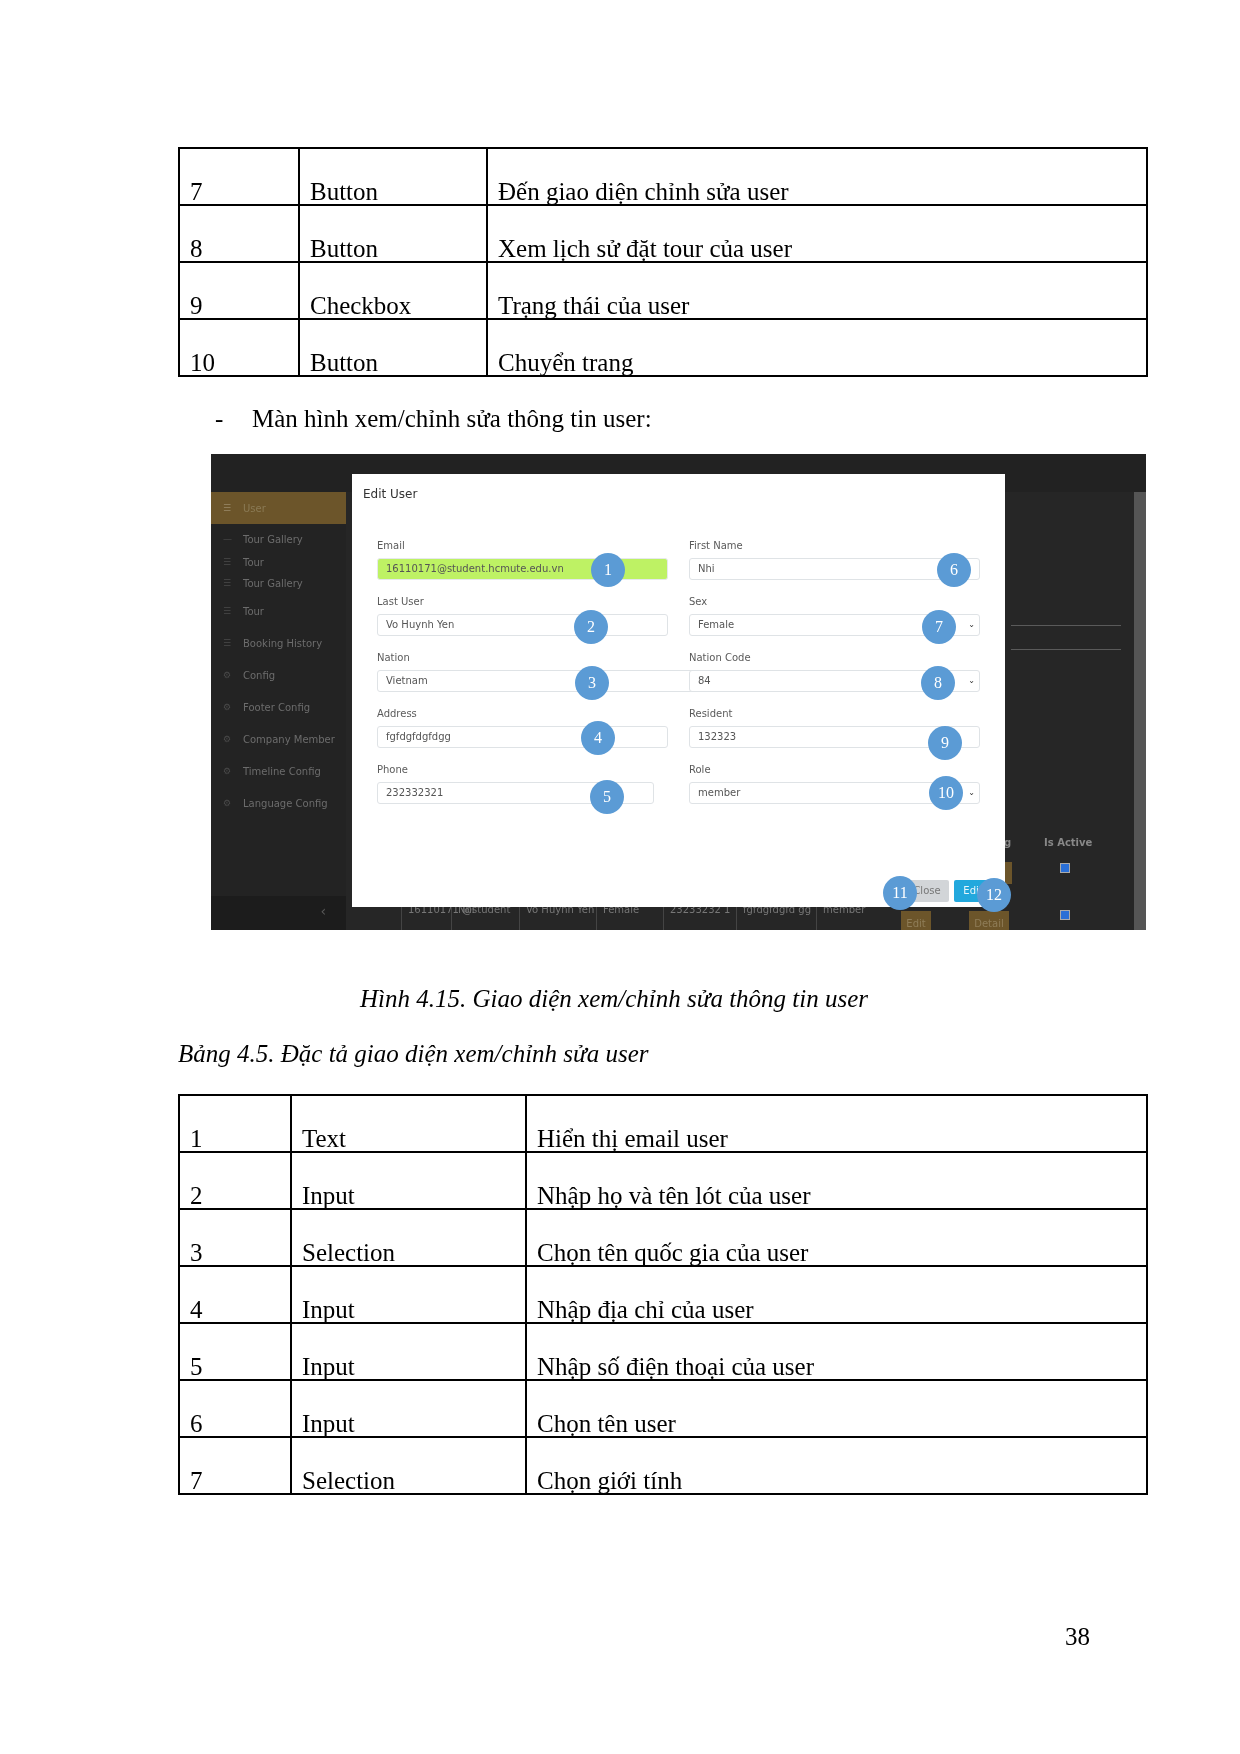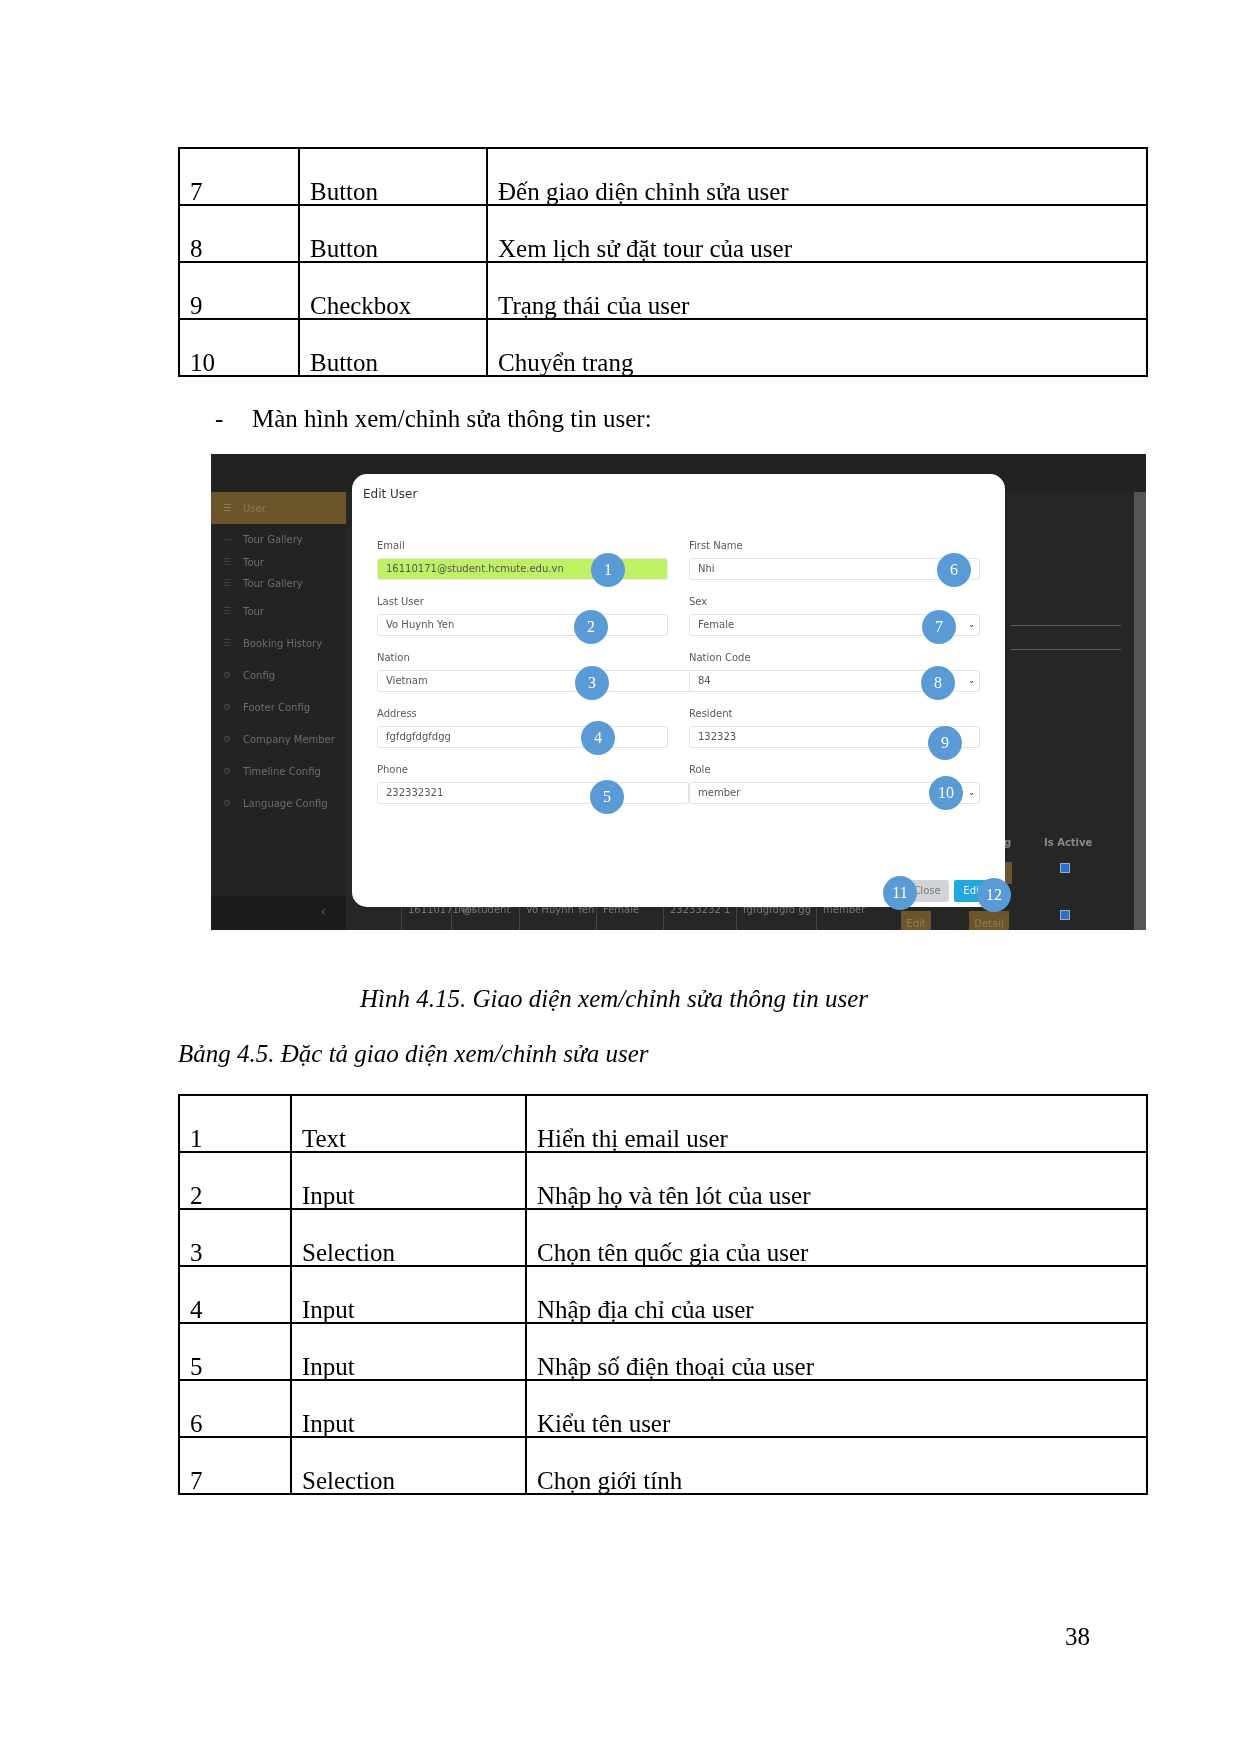--- a/index.html
+++ b/index.html
@@ -26,21 +26,21 @@
   .side-footer .chev { position:absolute; right:20px; top:7px; color:#5a5a5a; font-size:14px; }
   .content-dark { position:absolute; left:135px; top:38px; right:0; bottom:0; background:#262626; }
   .rail { position:absolute; right:0; top:38px; width:12px; bottom:0; background:#555555; }
   .hline { position:absolute; height:1px; background:#5a5a5a; }
   .bg-table { position:absolute; left:160px; top:448px; font-size:10px; color:#777; }
   .bg-cell { position:absolute; top:0; height:28px; border-left:1px solid #444; padding:2px 6px; white-space:nowrap; }
   .bg-btn { position:absolute; background:#6c552a; color:#8f7d58; font-size:10px; text-align:center; }
   .isactive { position:absolute; font-size:10px; color:#888; font-weight:bold; }
   .chk { position:absolute; width:8px; height:8px; background:#2a6fd6; border:1px solid #aaa; }
   
-  .modal { position:absolute; left:141px; top:20px; width:653px; height:433px; background:#ffffff; border-radius:15px; }
+  .modal { position:absolute; left:141px; top:20px; width:653px; height:433px; background:#ffffff; border-radius:0; }
   .modal-title { position:absolute; left:11px; top:13px; font-size:12px; color:#333; }
   .flabel { position:absolute; font-size:10px; color:#5a5a5a; }
   .finput { position:absolute; height:22px; border:1px solid #dfe3e6; border-radius:3px; box-sizing:border-box; font-size:10px; color:#555; padding-left:8px; line-height:20px; background:#fff; }
   .finput.readonly { background:#bef264; border-color:#e6e9ec; }
   .finput .caret { position:absolute; right:4px; top:0; font-size:8px; color:#333; }
   .mbtn { position:absolute; font-size:10px; border-radius:2px; text-align:center; line-height:22px; height:22px; }
   .mbtn.close { background:#d2d5d8; color:#777; }
   .mbtn.edit { background:#22a8dd; color:#e8f6fc; }
   .badge { position:absolute; width:34px; height:34px; border-radius:50%; background:#5b9bd5; color:#ffffff; font-family:"Liberation Serif", serif; font-size:16px; text-align:center; line-height:34px; }
   .pagenum { position:absolute; right:150px; top:1623px; font-size:25px; }
@@ -170,21 +170,21 @@
     <div class="flabel" style="left:25px; top:178px;">Nation</div>
     <div class="finput" style="left:25px; top:196px; width:338px;">
       <span>Vietnam</span>
       <span class="caret">⌄</span>
     </div>
 
     <div class="flabel" style="left:25px; top:234px;">Address</div>
     <div class="finput" style="left:25px; top:252px; width:291px;">fgfdgfdgfdgg</div>
 
     <div class="flabel" style="left:25px; top:290px;">Phone</div>
-    <div class="finput" style="left:25px; top:308px; width:312px;">232332321</div>
+    <div class="finput" style="left:25px; top:308px; width:277px;">232332321</div>
 
     <div class="flabel" style="left:337px; top:66px;">First Name</div>
     <div class="finput" style="left:337px; top:84px; width:291px;">Nhi</div>
 
     <div class="flabel" style="left:337px; top:122px;">Sex</div>
     <div class="finput" style="left:337px; top:140px; width:291px;">
       <span>Female</span>
       <span class="caret">⌄</span>
     </div>
 
@@ -253,21 +253,21 @@
     <td>Nhập địa chỉ của user</td>
   </tr>
   <tr>
     <td>5</td>
     <td>Input</td>
     <td>Nhập số điện thoại của user</td>
   </tr>
   <tr>
     <td>6</td>
     <td>Input</td>
-    <td>Kiểu tên user</td>
+    <td>Chọn tên user</td>
   </tr>
   <tr>
     <td>7</td>
     <td>Selection</td>
     <td>Chọn giới tính</td>
   </tr>
 </tbody>
   </table>
 
 <div class="pagenum">38</div>

